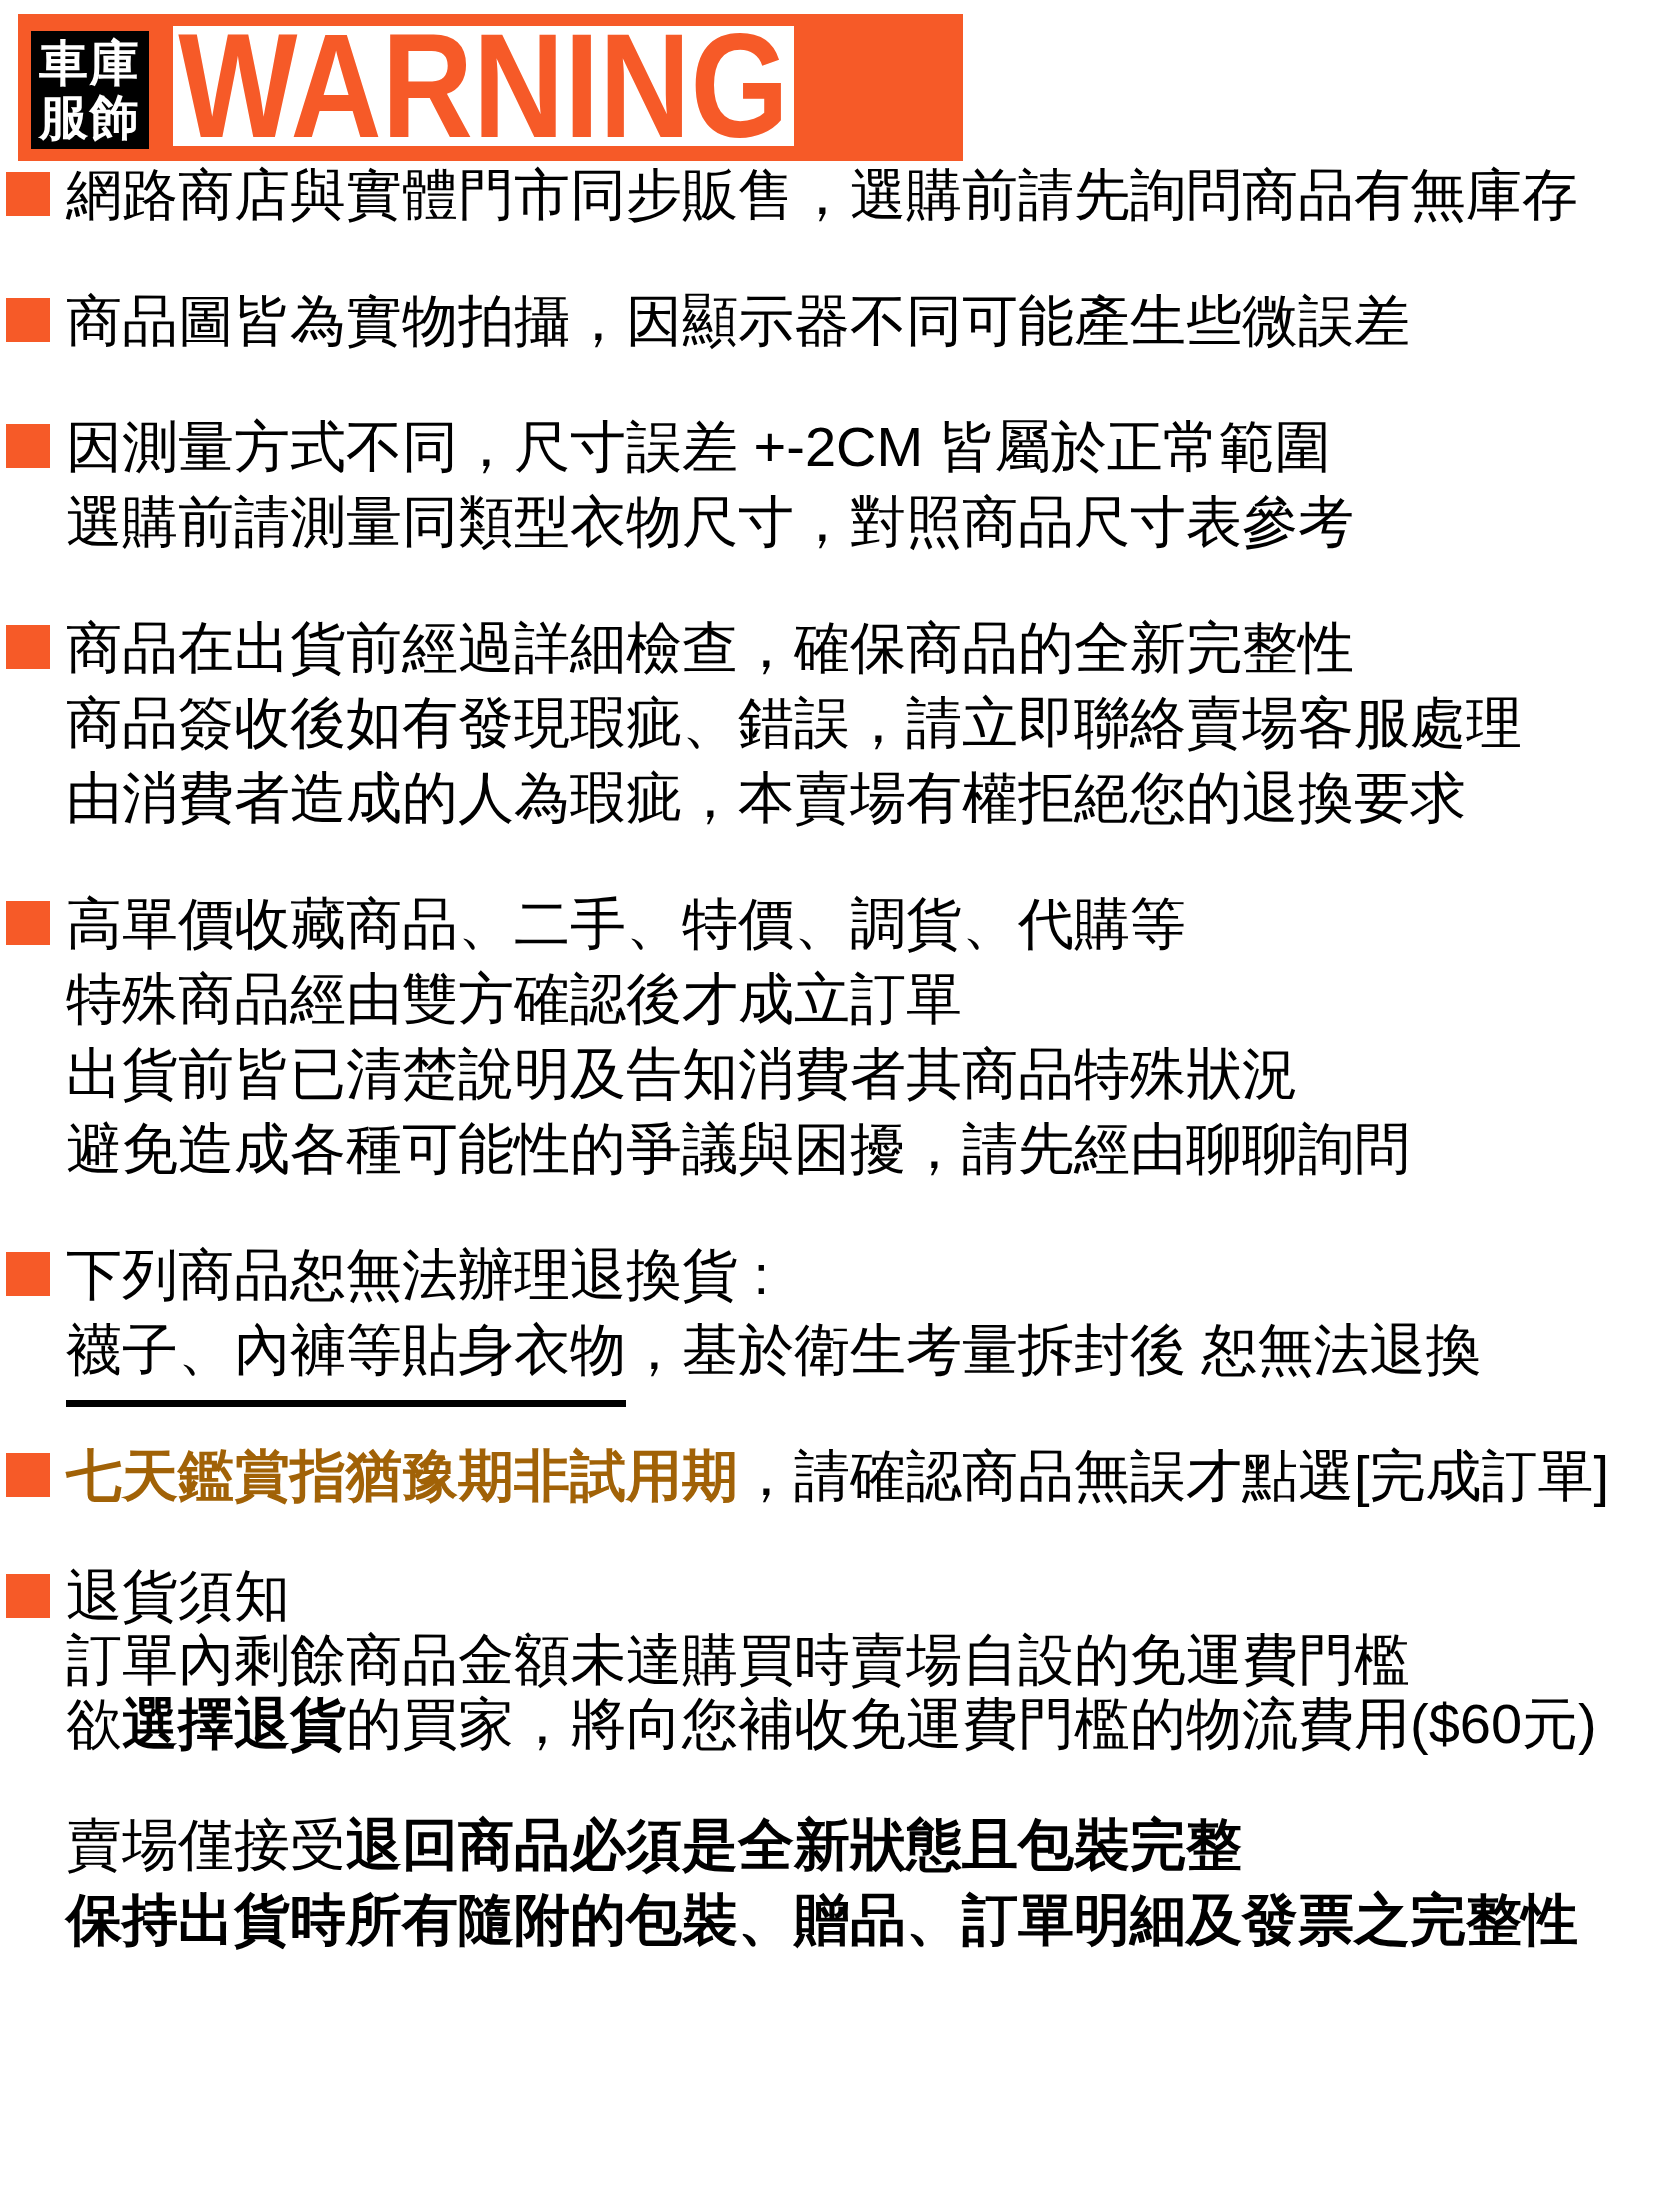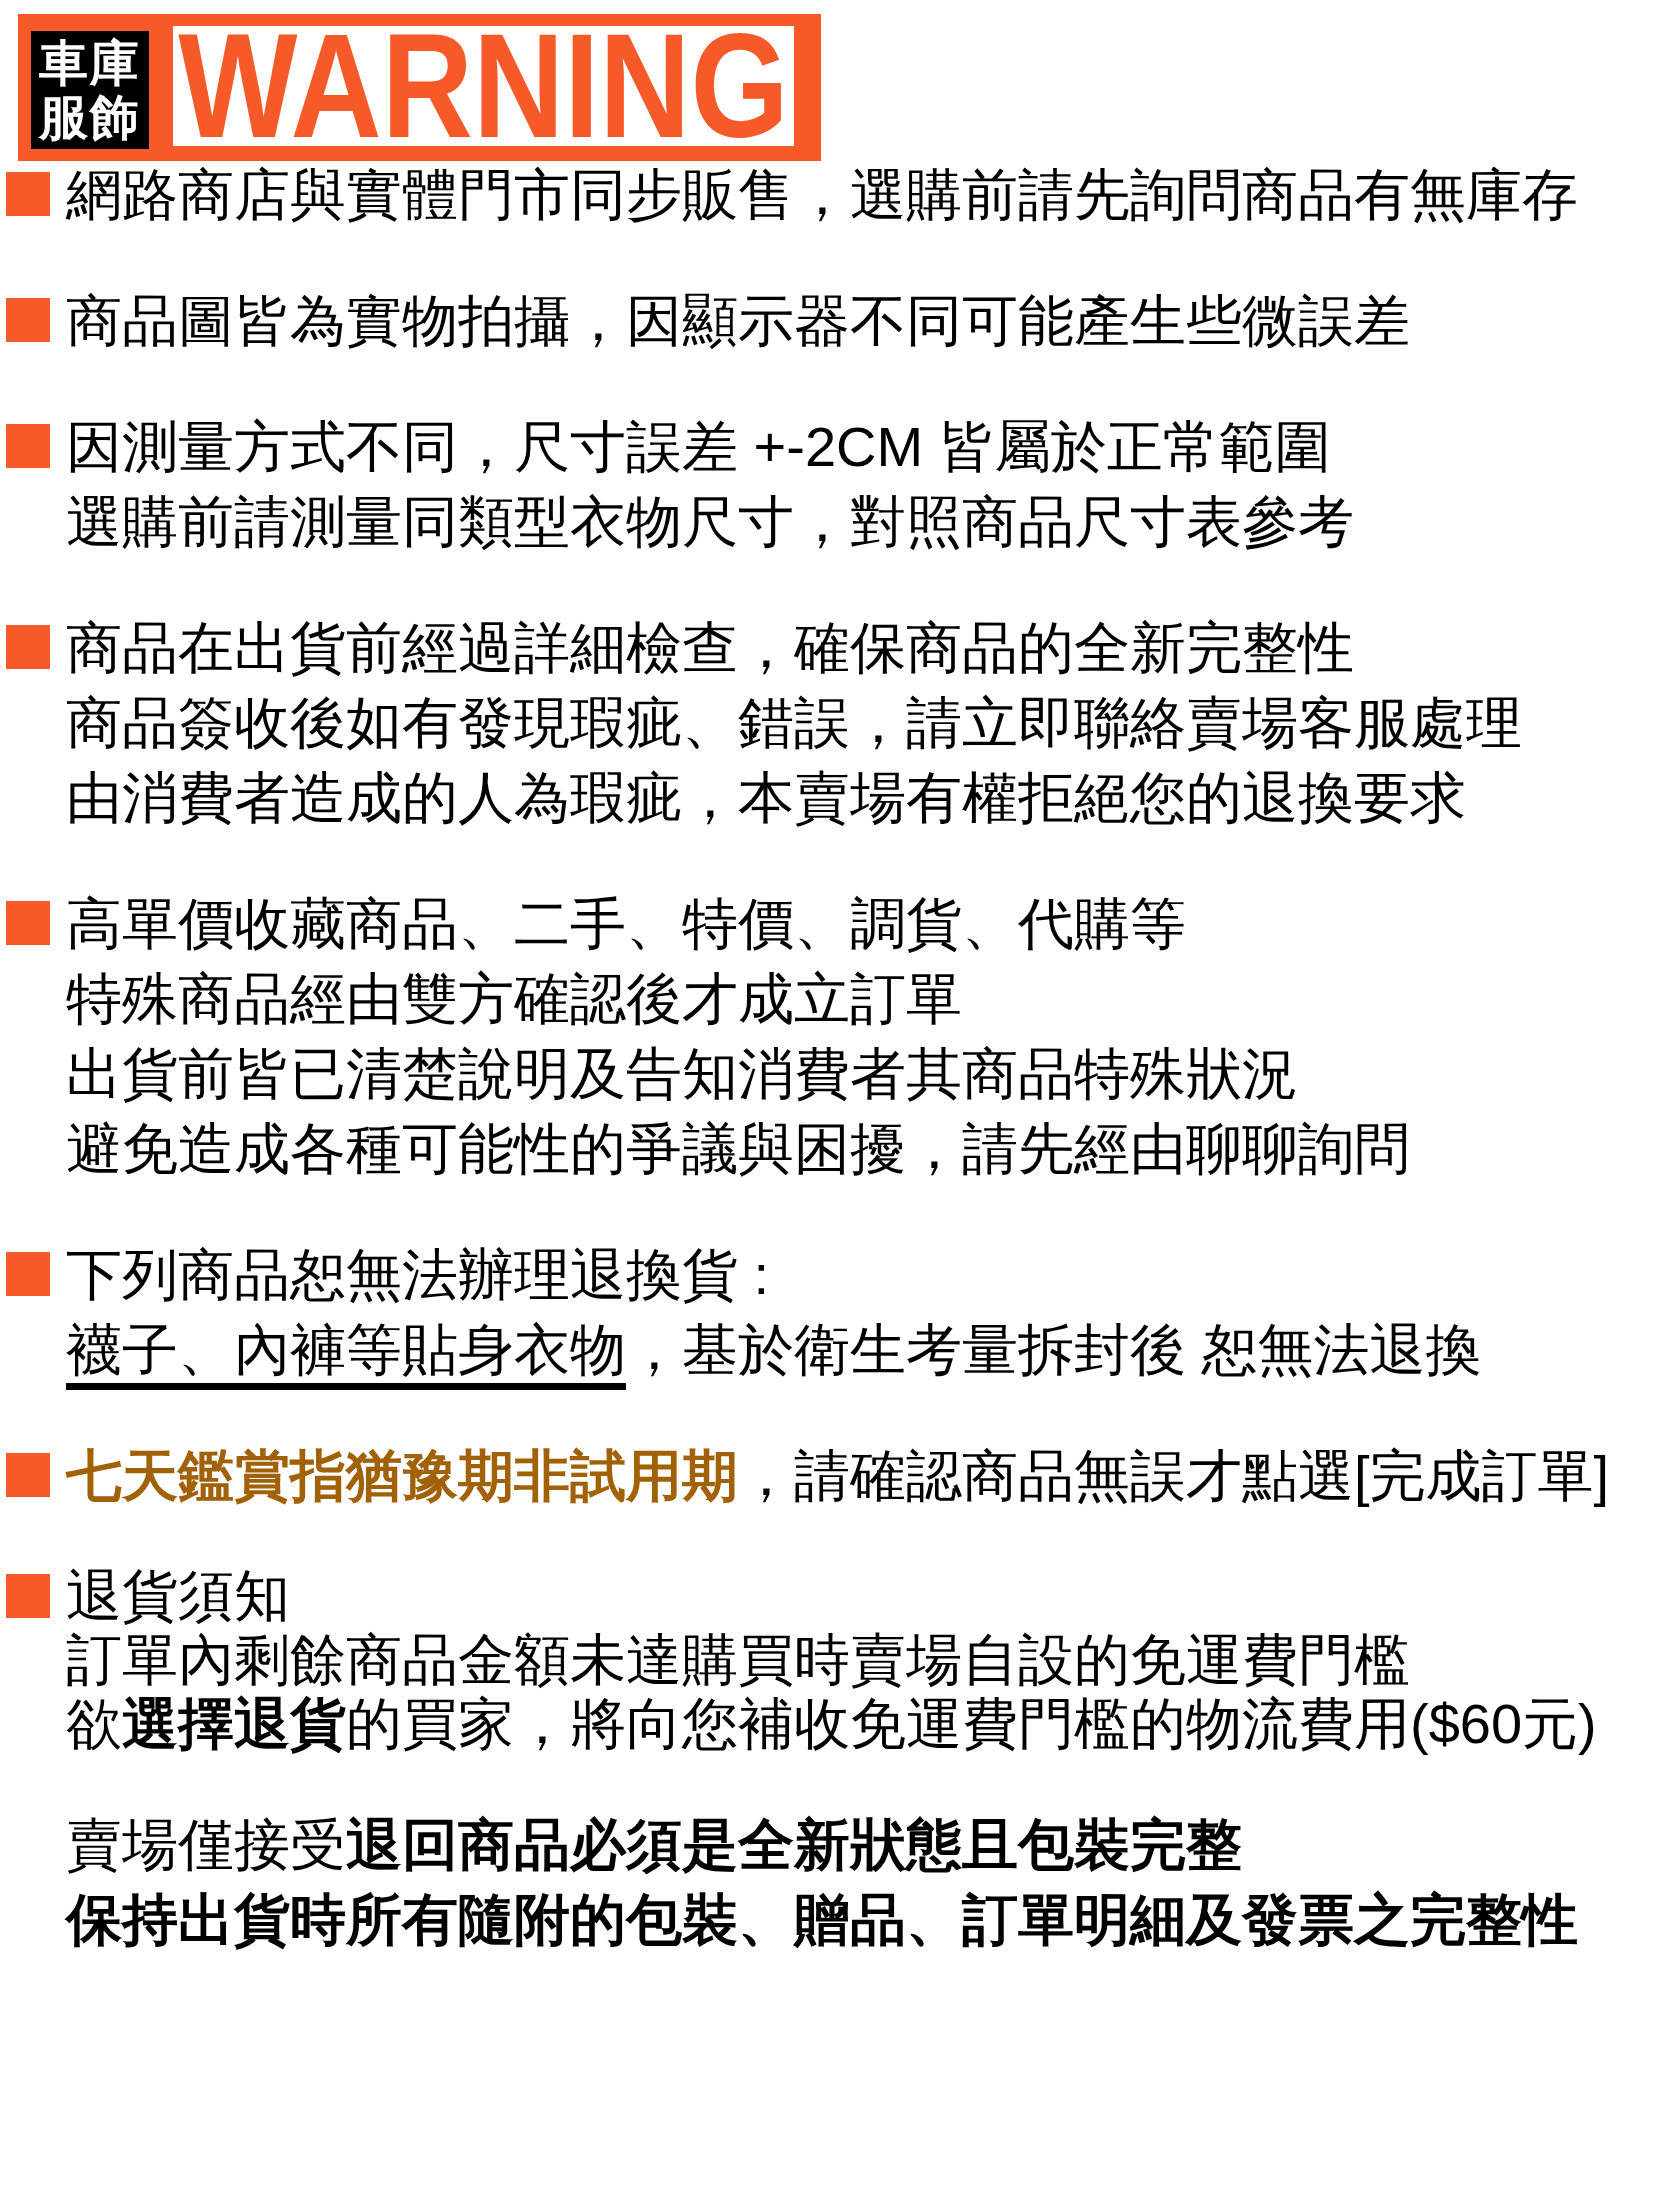--- a/index.html
+++ b/index.html
@@ -9,21 +9,21 @@
     height: 2399px;
     background: #ffffff;
     font-family: "Liberation Sans", sans-serif;
     overflow: hidden;
   }
   
   .header {
     position: absolute;
     left: 17.6px;
     top: 14px;
-    width: 803px;
+    width: 945px;
     height: 147px;
     background: #F65A28;
   }
   .logo-box {
     position: absolute;
     left: 13.2px;
     top: 17px;
     width: 118px;
     height: 118px;
     background: #000000;
@@ -78,21 +78,21 @@
     top: 15.4px;
     width: 44px;
     height: 44px;
     background: #F65A28;
   }
   .notice.tight .bullet {
     top: 9.7px;
   }
   .bold { font-weight: 700; }
   .red  { color: #a16207; }
-  .ul   { border-bottom: 7px solid #000000; padding-bottom: 2px; }
+  .ul   { border-bottom: 7px solid #000000; padding-bottom: 19px; }
 </style>
 </head>
 <body>
 
 <div class="header">
   <div class="logo-box">
     <div>車庫</div>
     <div>服飾</div>
   </div>
   <div class="warning-panel">

